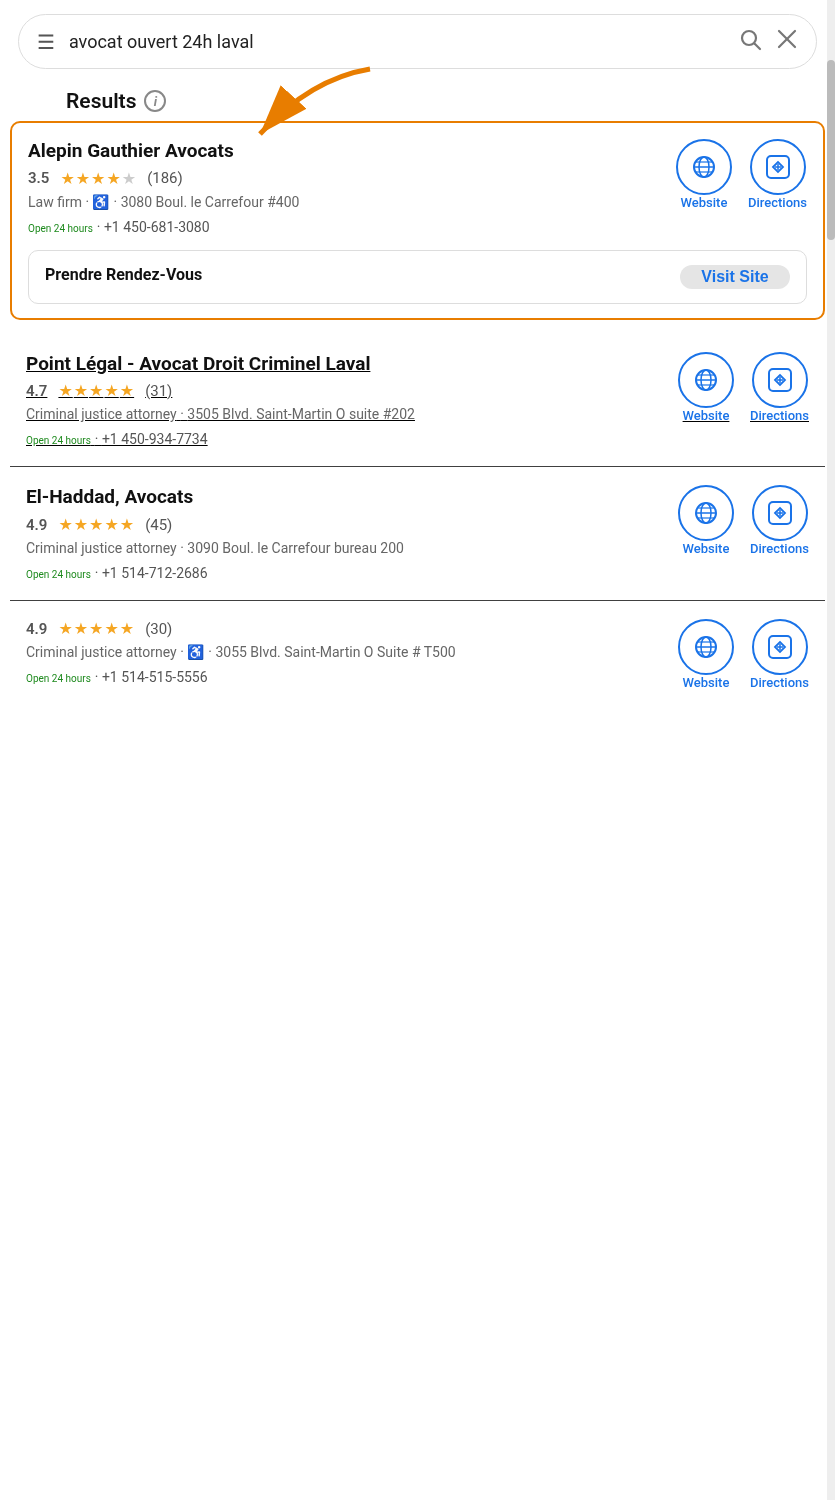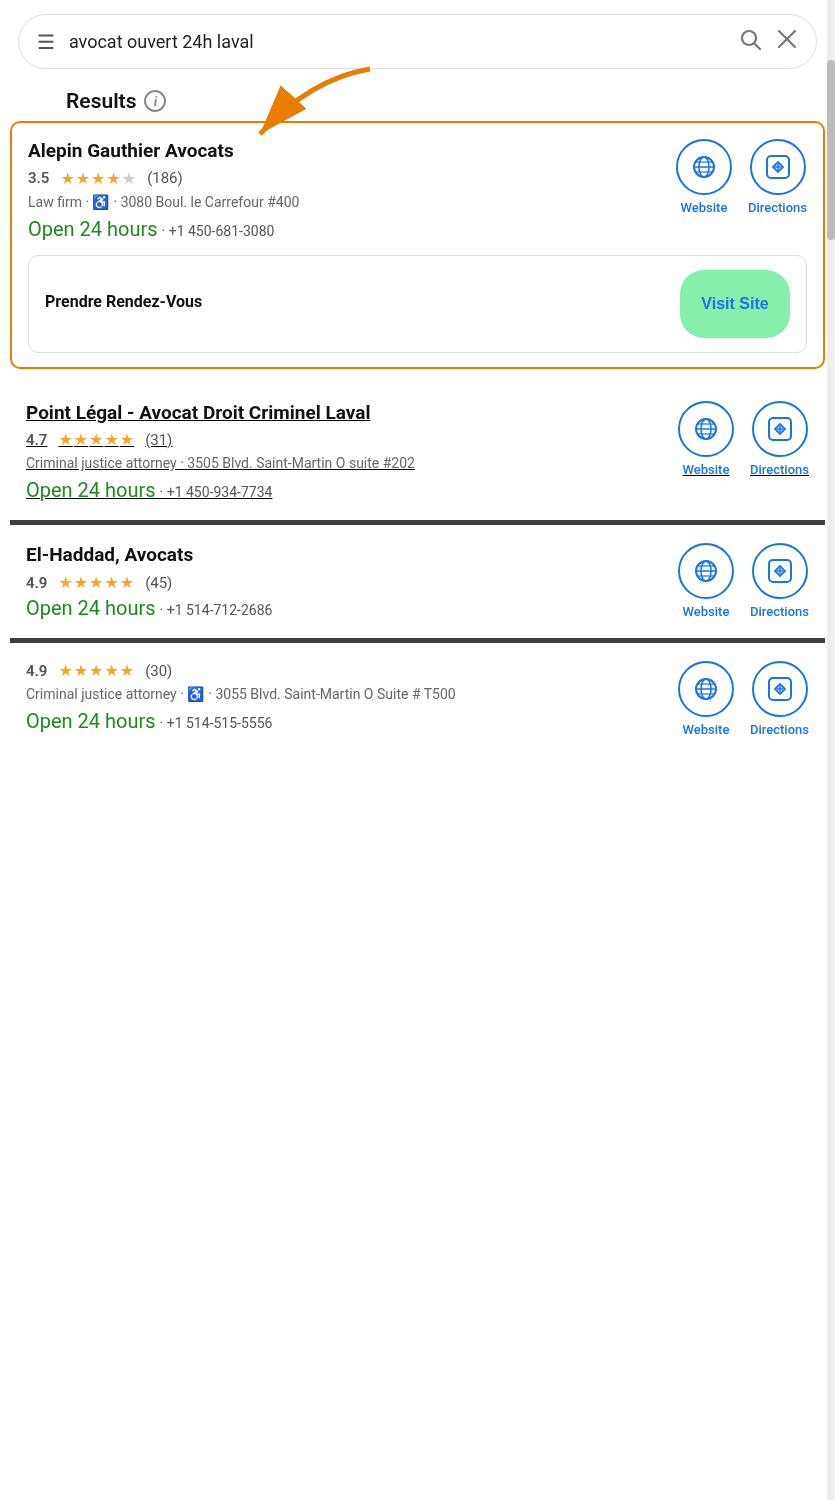--- a/index.html
+++ b/index.html
@@ -164,37 +164,36 @@
       color: #666;
       line-height: 1.5;
       margin-bottom: 4px;
     }
     .wheelchair-icon {
       display: inline-block;
       color: #1a73e8;
       font-size: 14px;
     }
     .open-hours {
-      font-size: 20px;
+      font-size: 10px;
       color: #1e8a1e;
       display: inline;
     }
     .phone {
       font-size: 14px;
       color: #555;
     }
     .action-btn-group {
       display: flex;
       gap: 16px;
     }
     .action-btn {
       display: flex;
       flex-direction: column;
       align-items: center;
-      gap: 5px;
       cursor: pointer;
     }
     .btn-circle {
       width: 56px;
       height: 56px;
       border-radius: 50%;
       border: 2px solid #1a73e8;
       display: flex;
       align-items: center;
       justify-content: center;
@@ -222,37 +221,37 @@
       color: #111;
       margin-bottom: 4px;
     }
     .ad-subcard-text .ad-desc {
       font-size: 14px;
       color: #555;
       line-height: 1.4;
     }
     .ad-desc b { color: #333; }
     .visit-site-btn {
-      background: #86efac;
+      background: #e5e5e5;
       border: none;
       border-radius: 24px;
-      padding: 25px 20px;
+      padding: 3px 20px;
       font-size: 16px;
       font-weight: 600;
       color: #1a73e8;
       cursor: pointer;
       white-space: nowrap;
       min-width: 110px;
     }
 
     
     .listing-card {
       margin: 0 10px;
       padding: 18px 16px;
-      border-top: 5px solid #404040;
+      border-top: 1px solid #404040;
     }
     .listing-card:first-child { border-top: none; text-decoration: underline; }
 
     .listings-container {
       margin-top: 4px;
     }
   </style>
 </head>
 <body>
 
@@ -422,20 +421,25 @@
             <span class="rating-num">4.9</span>
             <span class="stars">
               <span class="star full">★</span>
               <span class="star full">★</span>
               <span class="star full">★</span>
               <span class="star full">★</span>
               <span class="star full">★</span>
             </span>
             <span class="review-count">(45)</span>
           </div>
+          <div class="listing-meta">
+            <span>Criminal justice attorney</span>
+            <span> · </span>
+            <span>3090 Boul. le Carrefour bureau 200</span>
+          </div>
           <div>
             <span class="open-hours">Open 24 hours</span>
             <span class="phone"> · <span>+1 514-712-2686</span></span>
           </div>
         </div>
         <div class="action-btn-group">
           <div class="action-btn">
             <div class="btn-circle">
               <svg width="28" height="28" viewBox="0 0 28 28" fill="none">
                 <circle cx="14" cy="14" r="10" stroke="#1a73e8" stroke-width="2"></circle>

